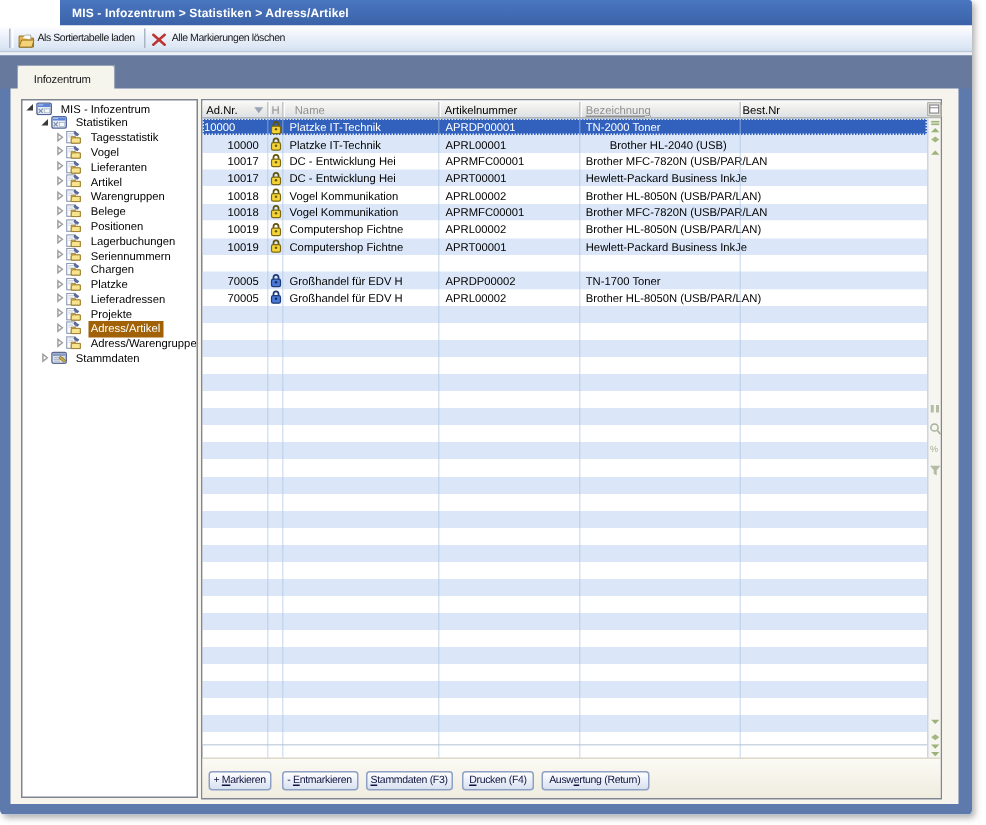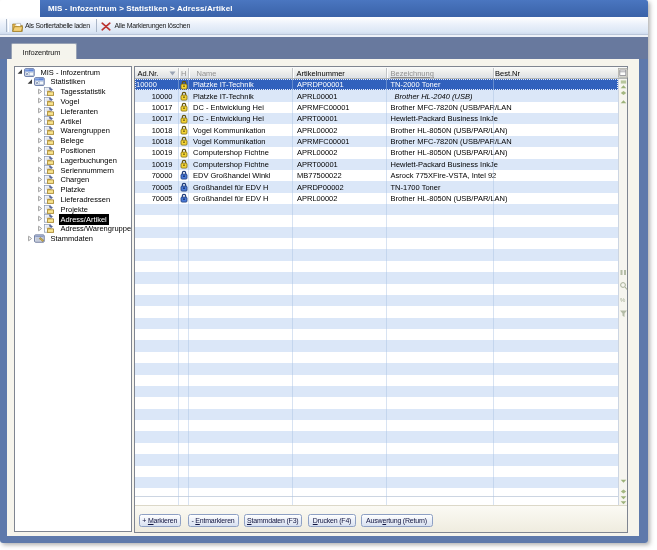--- a/index.html
+++ b/index.html
@@ -16,21 +16,21 @@
   #tbtext2{position:absolute;left:114.5px;top:5px;color:#1a1a1a;font-size:7px;letter-spacing:-0.28px;}
   #frame{position:absolute;left:0;top:37px;width:648px;height:505.5px;background:#5e79ab;}
   #band{position:absolute;left:0;top:0;width:648px;height:22px;background:#68799e;}
   #page{position:absolute;left:6.5px;top:22px;width:632.5px;height:476.5px;background:#f6f4ec;}
   #tab{position:absolute;left:10.5px;top:5.5px;width:66.5px;height:17px;background:#f5f4ed;border:1px solid #98a2b5;border-bottom:none;border-radius:2px 2px 0 0;}
   #tab span{position:absolute;left:11px;top:4px;color:#1a1a1a;font-size:7.5px;letter-spacing:-0.15px;}
   
   #tree{position:absolute;left:7px;top:7px;width:118px;height:465.5px;background:#fff;border:1px solid #7f8591;overflow:hidden;}
   .trow{position:relative;height:9.8px;white-space:nowrap;}
   .trow .tx{position:absolute;top:0.7px;font-size:7.5px;color:#000;}
-  .trow .sel{background:#000000;color:#fff;padding:0.5px 2px 1px 2px;margin-left:-2px;}
+  .trow .sel{background:#a16207;color:#fff;padding:0.5px 2px 1px 2px;margin-left:-2px;}
   
   #gridc{position:absolute;left:127px;top:7px;width:494px;height:467px;background:#fff;border:1px solid #7f8591;}
   #ghead{position:absolute;left:0;top:0;width:492px;height:12px;background:linear-gradient(#fbfbfa,#ebecea 55%,#dde1e6);border-bottom:1px solid #b3b6b4;}
   .hlab{position:absolute;top:2px;font-size:7.5px;}
   .hsep{position:absolute;top:1px;width:1px;height:10px;background:#c3c6c8;box-shadow:1px 0 0 #fdfdfd;}
   #rows{position:absolute;left:0;top:12px;width:483px;height:426.5px;overflow:hidden;}
   .colsep{position:absolute;top:0;width:1px;height:100%;background:rgba(168,193,226,.45);}
   .grow{position:absolute;left:0;width:483px;height:11.37px;}
   .grow .c{position:absolute;top:1.2px;font-size:7.5px;color:#000;white-space:nowrap;}
   .num{text-align:right;}
@@ -334,21 +334,21 @@
             </div>
             <div class="grow" style="top:11.37px;background:#dbe7f8;">
               <span class="c num" style="left:0px;width:38px;">10000</span>
               <svg width="8" height="10" viewBox="0 0 8 10" style="position:absolute;left:45px;top:0.5px;">
                 <path d="M2.3 4.6 V3.1 a1.7 1.8 0 0 1 3.4 0 V4.6" fill="none" stroke="#63530a" stroke-width="1.15"></path>
                 <rect x="1" y="4.1" width="6" height="5" rx="1.1" fill="#f4d437" stroke="#7c690f" stroke-width="0.8"></rect>
                 <circle cx="4" cy="6.2" r="0.85" fill="#6a5a0c"></circle>
               </svg>
               <span class="c" style="left:58.5px;">Platzke IT-Technik</span>
               <span class="c" style="left:162.5px;">APRL00001</span>
-              <span class="c" style="left:260px;font-style:italic;">Brother HL-2040 (USB)</span>
+              <span class="c" style="left:272px;">Brother HL-2040 (USB)</span>
             </div>
             <div class="grow" style="top:22.74px;background:#ffffff;">
               <span class="c num" style="left:0px;width:38px;">10017</span>
               <svg width="8" height="10" viewBox="0 0 8 10" style="position:absolute;left:45px;top:0.5px;">
                 <path d="M2.3 4.6 V3.1 a1.7 1.8 0 0 1 3.4 0 V4.6" fill="none" stroke="#63530a" stroke-width="1.15"></path>
                 <rect x="1" y="4.1" width="6" height="5" rx="1.1" fill="#f4d437" stroke="#7c690f" stroke-width="0.8"></rect>
                 <circle cx="4" cy="6.2" r="0.85" fill="#6a5a0c"></circle>
               </svg>
               <span class="c" style="left:58.5px;">DC - Entwicklung Hei</span>
               <span class="c" style="left:162.5px;">APRMFC00001</span>
@@ -401,31 +401,20 @@
             <div class="grow" style="top:79.58999999999999px;background:#dbe7f8;">
               <span class="c num" style="left:0px;width:38px;">10019</span>
               <svg width="8" height="10" viewBox="0 0 8 10" style="position:absolute;left:45px;top:0.5px;">
                 <path d="M2.3 4.6 V3.1 a1.7 1.8 0 0 1 3.4 0 V4.6" fill="none" stroke="#63530a" stroke-width="1.15"></path>
                 <rect x="1" y="4.1" width="6" height="5" rx="1.1" fill="#f4d437" stroke="#7c690f" stroke-width="0.8"></rect>
                 <circle cx="4" cy="6.2" r="0.85" fill="#6a5a0c"></circle>
               </svg>
               <span class="c" style="left:58.5px;">Computershop Fichtne</span>
               <span class="c" style="left:162.5px;">APRT00001</span>
               <span class="c" style="left:256px;">Hewlett-Packard Business InkJe</span>
-            </div>
-            <div class="grow" style="top:90.96px;background:#ffffff;">
-              <span class="c num" style="left:0px;width:38px;">70000</span>
-              <svg width="8" height="10" viewBox="0 0 8 10" style="position:absolute;left:45px;top:0.5px;">
-                <path d="M2.3 4.6 V3.1 a1.7 1.8 0 0 1 3.4 0 V4.6" fill="none" stroke="#1c3a78" stroke-width="1.15"></path>
-                <rect x="1" y="4.1" width="6" height="5" rx="1.1" fill="#4a79d6" stroke="#1c3a78" stroke-width="0.8"></rect>
-                <circle cx="4" cy="6.2" r="0.85" fill="#122c60"></circle>
-              </svg>
-              <span class="c" style="left:58.5px;">EDV Großhandel Winkl</span>
-              <span class="c" style="left:162.5px;">MB77500022</span>
-              <span class="c" style="left:256px;">Asrock 775XFire-VSTA, Intel 92</span>
             </div>
             <div class="grow" style="top:102.33px;background:#dbe7f8;">
               <span class="c num" style="left:0px;width:38px;">70005</span>
               <svg width="8" height="10" viewBox="0 0 8 10" style="position:absolute;left:45px;top:0.5px;">
                 <path d="M2.3 4.6 V3.1 a1.7 1.8 0 0 1 3.4 0 V4.6" fill="none" stroke="#1c3a78" stroke-width="1.15"></path>
                 <rect x="1" y="4.1" width="6" height="5" rx="1.1" fill="#4a79d6" stroke="#1c3a78" stroke-width="0.8"></rect>
                 <circle cx="4" cy="6.2" r="0.85" fill="#122c60"></circle>
               </svg>
               <span class="c" style="left:58.5px;">Großhandel für EDV H</span>
               <span class="c" style="left:162.5px;">APRDP00002</span>

